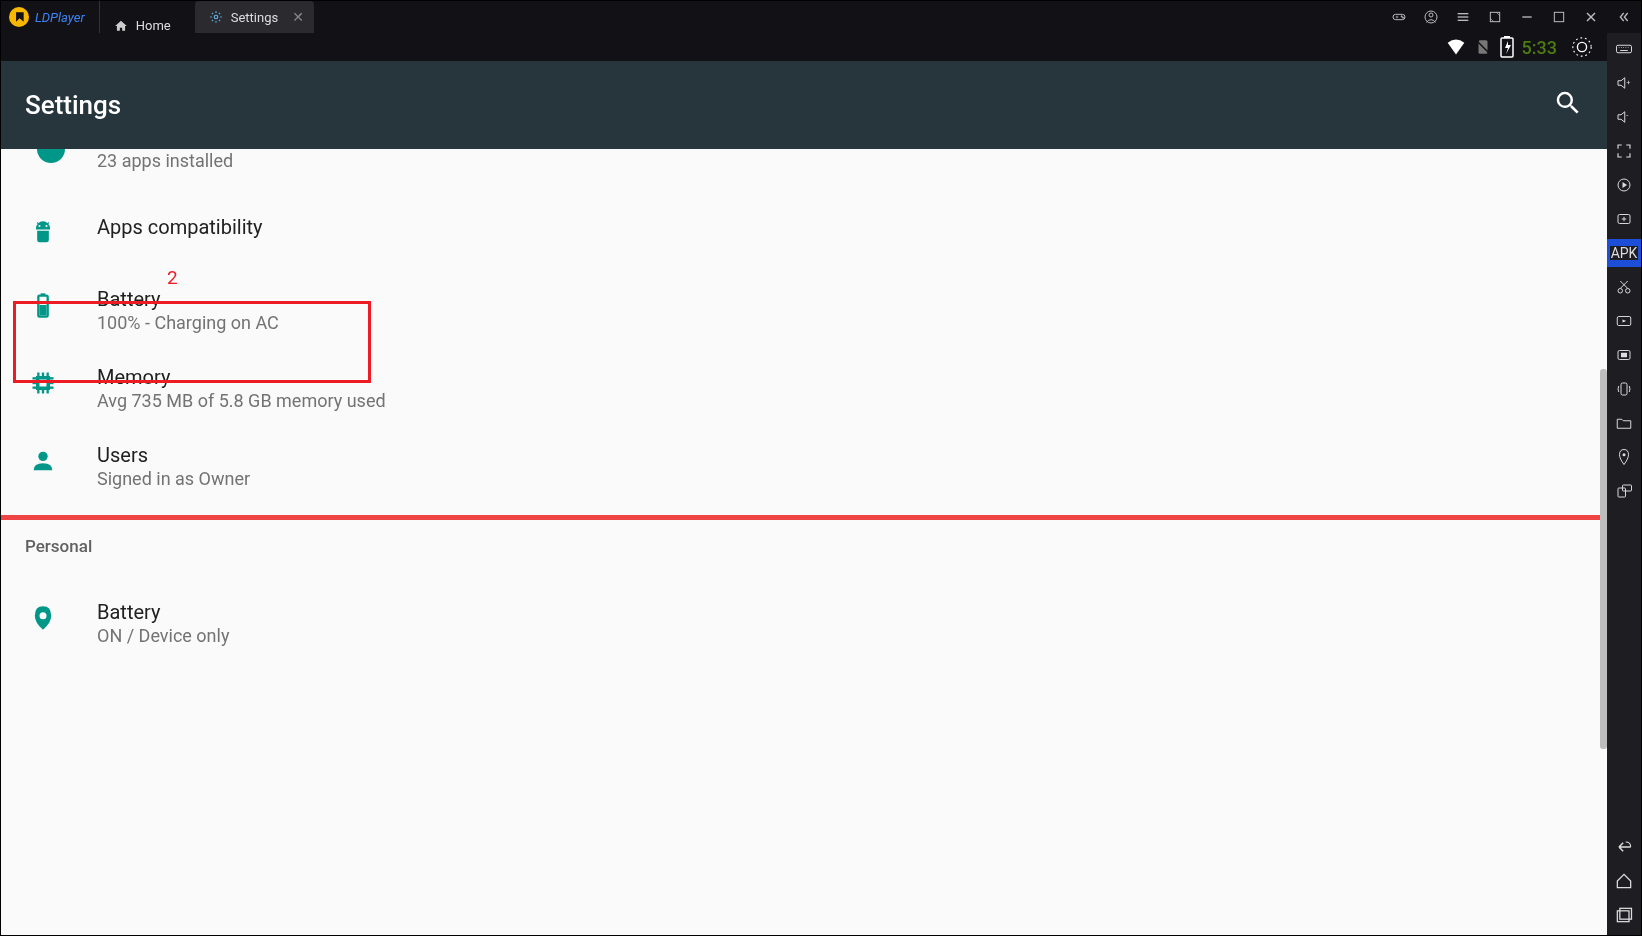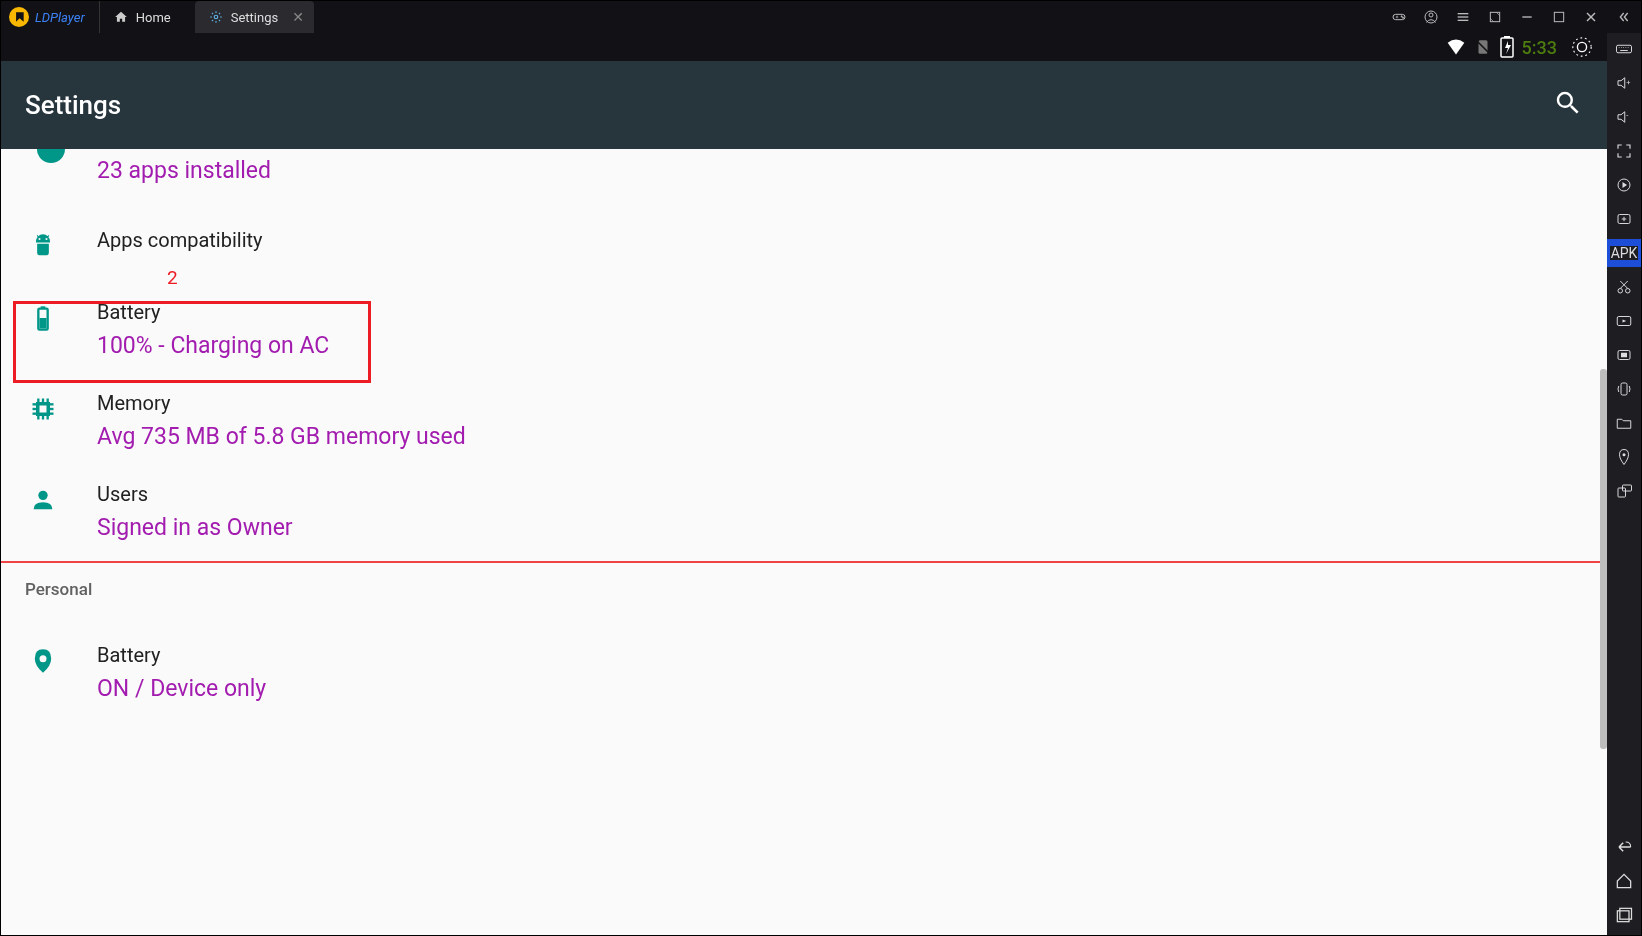--- a/index.html
+++ b/index.html
@@ -4,21 +4,21 @@
 <style>
 * { margin: 0; padding: 0; box-sizing: border-box; font-family: Roboto, Arial, sans-serif; }
 body { background: #fff; width: 1642px; height: 936px; overflow: hidden; position: relative; border: 1px solid #000; }
 
 
 .titlebar { background: #121116; height: 32px; display: flex; align-items: center; color: #ddd; font-size: 13px; }
 .ld-logo { width: 20px; height: 20px; margin-left: 8px; margin-right: 6px; border-radius: 50%; background: radial-gradient(circle at 50% 55%, #f9b700 45%, #f9b700 46%); display:flex; align-items:center; justify-content:center;}
 .ld-logo svg { width:14px; height:14px; }
 .ld-label { color:#3b82f6; font-size:13px;font-style:italic; }
 .tab { display:flex; align-items:center; height:32px; padding:0 14px; gap:8px; color:#ddd; font-size:13px; }
-.tab.separator-left { border-left:1px solid #333; margin-left:14px; }
+.tab.separator-left { border-left:1px solid #333; margin-left:14px;align-items:flex-end; }
 .tab.active { background:#2b2a2f; border-radius:4px 4px 0 0; margin-left:10px; padding-right:10px;}
 .tab .close { color:#888; margin-left:6px; font-size:14px; }
 .title-right { margin-left:auto; display:flex; align-items:center; gap:16px; padding-right:10px; color:#bbb; }
 .title-right .win-icon { width:16px; height:16px; display:flex; align-items:center; justify-content:center; cursor:pointer;}
 .title-right svg { stroke:#bbb; fill:none; }
 
 
 .sidebar-right { position:absolute; right:0; top:32px; bottom:0; width:34px; background:#1e1d22; display:flex; flex-direction:column; align-items:center; padding-top:6px; gap:14px; color:#ccc; }
 .sidebar-right .sb-icon { width:20px; height:20px; display:flex; align-items:center; justify-content:center; cursor:pointer; }
 .sidebar-right .sb-spacer { flex:1; }
@@ -38,22 +38,22 @@
 
 .content { position:absolute; left:0; top:148px; right:34px; bottom:0; background:#fafafa; overflow:hidden; }
 .list { position:relative; }
 .item { display:flex; align-items:flex-start; padding:16px 20px 16px 20px; cursor:pointer; }
 .item.first-partial { padding-top:0; padding-bottom:20px; }
 .icon-col { width:76px; display:flex; justify-content:flex-start; padding-left:8px; padding-top:4px;}
 .icon-col svg { width:28px; height:28px; }
 .icon-col .teal { fill:#009688; }
 .text-col { display:flex; flex-direction:column; }
 .text-col .primary { font-size:20px; color:#212121; font-weight:400; }
-.text-col .secondary { font-size:23px; color:#a21caf; margin-top:8px; }
-.section-header { padding:16px 0 16px 24px; font-size:17px; color:#616161; font-weight:500; border-top:2px solid #ef4444; margin-top:4px;}
+.text-col .secondary { font-size:18px; color:#737373; margin-top:1px; }
+.section-header { padding:16px 0 16px 24px; font-size:17px; color:#616161; font-weight:500; border-top:5px solid #ef4444; margin-top:10px;}
 .highlight-box { position:absolute; border:3px solid #ed1c24; pointer-events:none; }
 .annotation { position:absolute; color:#ed1c24; font-size:19px; font-weight:400; pointer-events:none; }
 
 .partial-circle { width:28px; height:14px; background:#009688; border-radius:0 0 14px 14px; margin-left:8px; margin-top:-4px; }
 
 .scroll-ind { position:absolute; right:0; top:220px; width:7px; height:380px; background:#bdbdbd; border-radius:3px; }
 </style>
 </head>
 <body>
 

